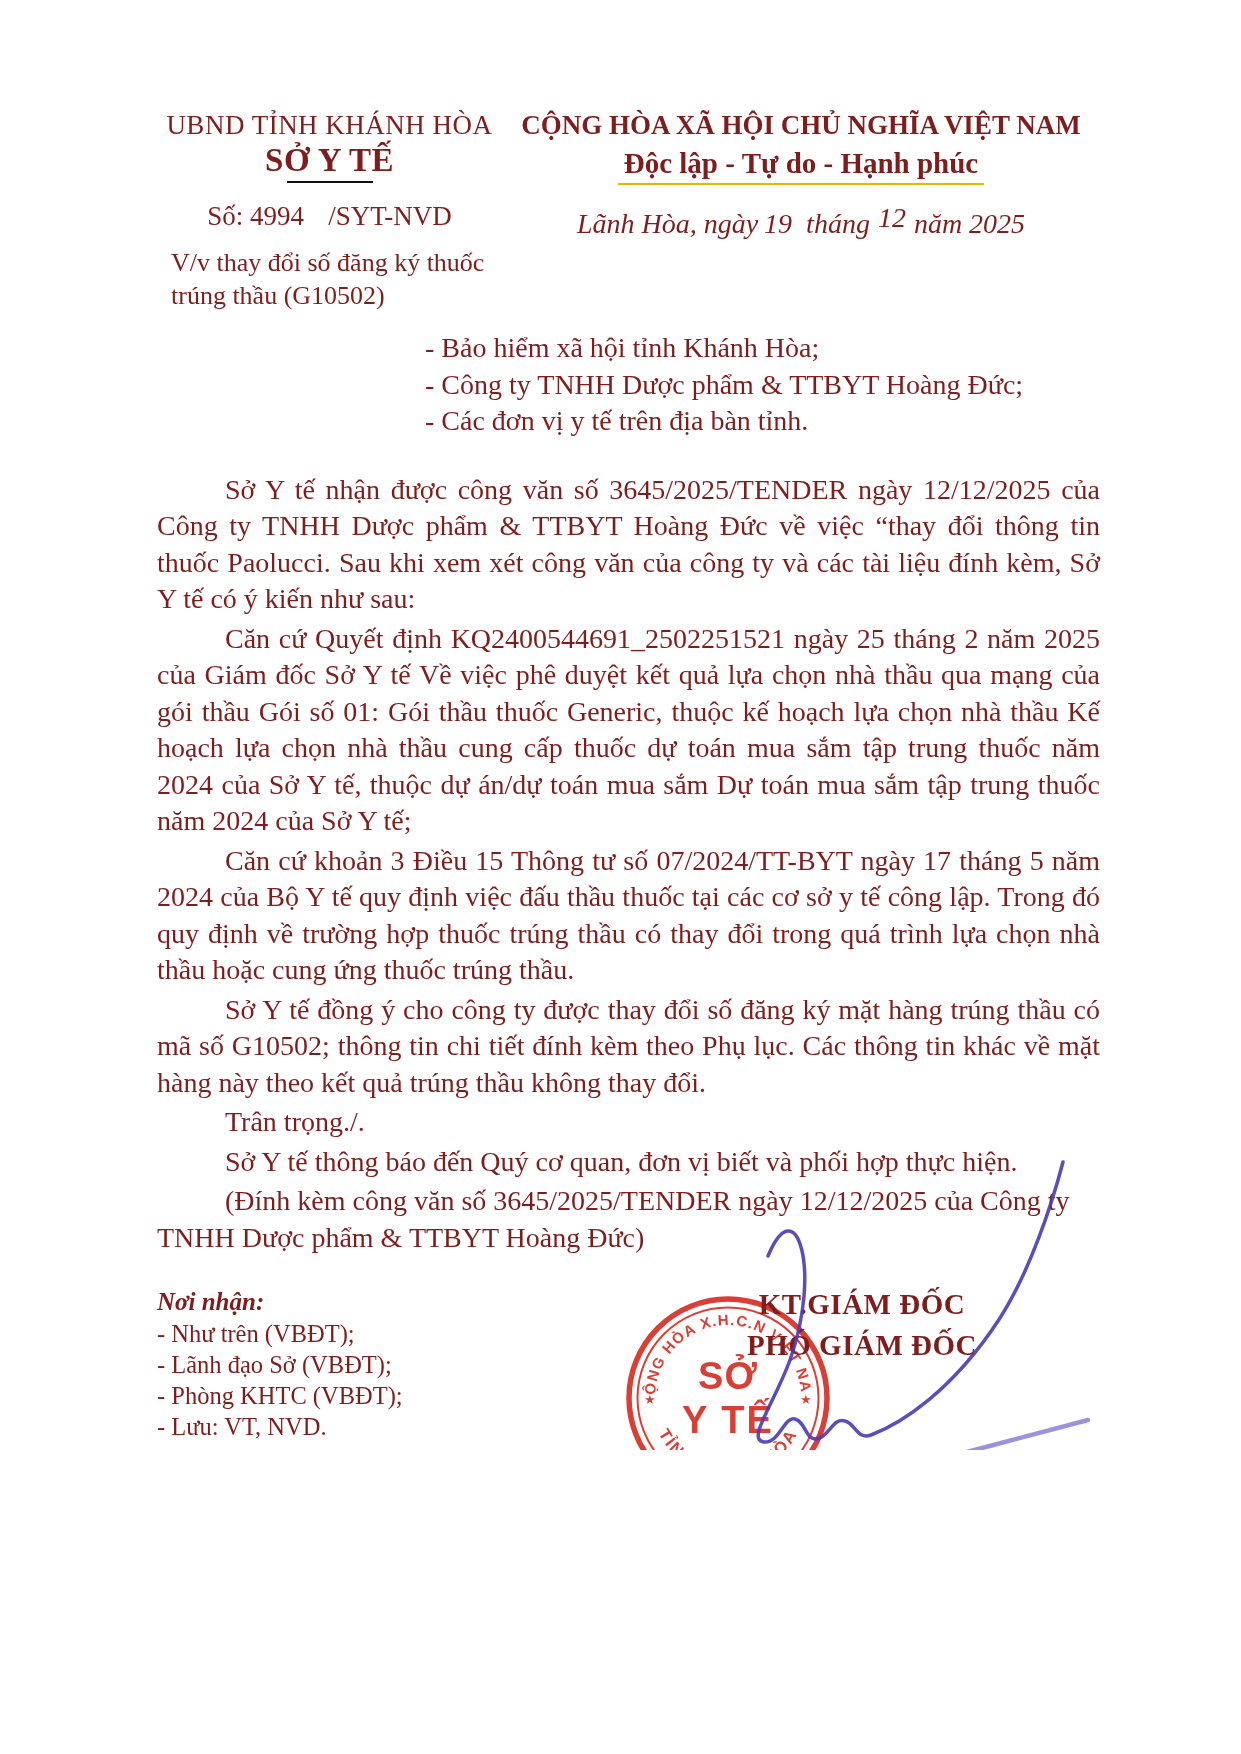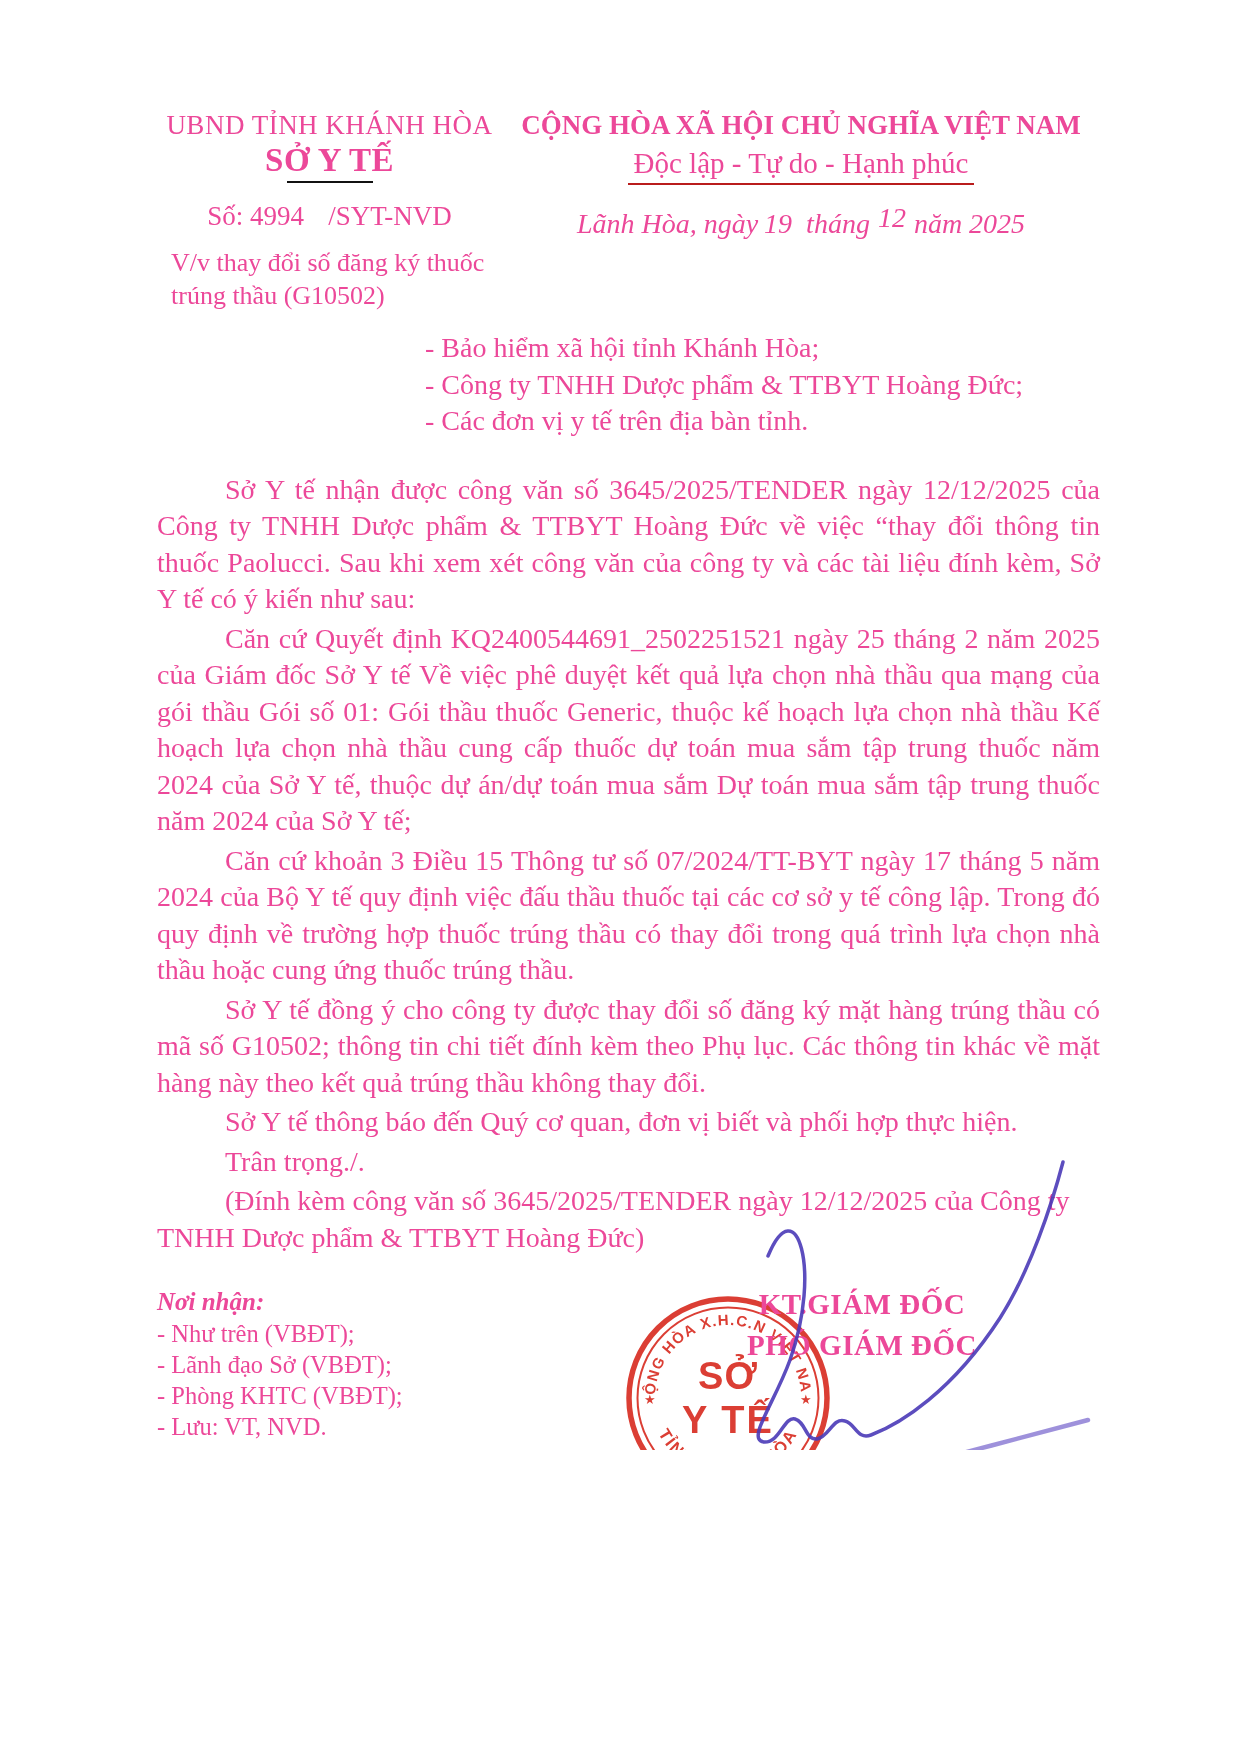--- a/index.html
+++ b/index.html
@@ -3,38 +3,38 @@
 <meta charset="utf-8">
 <style>
   * { margin: 0; padding: 0; box-sizing: border-box; }
   html, body { background: #ffffff; }
   .page {
     position: relative;
     width: 1241px;
     height: 1450px;
     margin: 0 auto;
     background: #ffffff;
-    color: #ec4899;
+    color: #7f1d1d;
     font-family: "Liberation Serif", "DejaVu Serif", serif;
     padding: 108px 141px 0 157px;
     overflow: hidden;
   }
   
   .header { display: flex; align-items: flex-start; }
   .header-left { width: 345px; text-align: center; flex: 0 0 auto; }
   .org-parent { font-size: 27px; line-height: 34px; letter-spacing: 0.5px; }
   .org-name { font-size: 33px; font-weight: bold; line-height: 36px; letter-spacing: 0.5px; }
   .org-underline { width: 86px; border-top: 2px solid #111; margin: 3px auto 0 auto; }
   .doc-number { margin-top: 16px; font-size: 27px; line-height: 34px; }
   .doc-number .suffix { margin-left: 24px; }
   .doc-subject { margin-top: 13px; font-size: 26px; line-height: 33px; text-align: left; padding-left: 14px; }
   .header-right { margin-left: auto; width: 612px; text-align: center; }
   .motto1 { font-size: 27px; font-weight: bold; line-height: 34px; white-space: nowrap; }
   .motto2-wrap { margin-top: 4px; }
-  .motto2 { display: inline-block; font-size: 29px; font-weight: normal; line-height: 34px; border-bottom: 2px solid #b91c1c; padding: 0 6px 3px 6px; }
+  .motto2 { display: inline-block; font-size: 29px; font-weight: bold; line-height: 34px; border-bottom: 2px solid #eab308; padding: 0 6px 3px 6px; }
   .date-line { margin-top: 22px; font-size: 28px; font-style: italic; line-height: 34px; }
   .date-line .d-day { margin: 0 14px 0 6px; }
   .date-line .d-month { margin: 0 8px 0 8px; display: inline-block; transform: translateY(-6px); }
   
   .salutation-block { margin-top: 18px; font-size: 28px; line-height: 36.5px; }
   .salutation { margin-left: 206px; }
   .recipient { margin-left: 268px; }
   
   .body-text { margin-top: 32px; }
   .body-text p {
@@ -91,22 +91,22 @@
     <div class="recipient">- Bảo hiểm xã hội tỉnh Khánh Hòa;</div>
     <div class="recipient">- Công ty TNHH Dược phẩm &amp; TTBYT Hoàng Đức;</div>
     <div class="recipient">- Các đơn vị y tế trên địa bàn tỉnh.</div>
   </div>
 
   <div class="body-text">
     <p>Sở Y tế nhận được công văn số 3645/2025/TENDER ngày 12/12/2025 của Công ty TNHH Dược phẩm &amp; TTBYT Hoàng Đức về việc “thay đổi thông tin thuốc Paolucci. Sau khi xem xét công văn của công ty và các tài liệu đính kèm, Sở Y tế có ý kiến như sau:</p>
     <p>Căn cứ Quyết định KQ2400544691_2502251521 ngày 25 tháng 2 năm 2025 của Giám đốc Sở Y tế Về việc phê duyệt kết quả lựa chọn nhà thầu qua mạng của gói thầu Gói số 01: Gói thầu thuốc Generic, thuộc kế hoạch lựa chọn nhà thầu Kế hoạch lựa chọn nhà thầu cung cấp thuốc dự toán mua sắm tập trung thuốc năm 2024 của Sở Y tế, thuộc dự án/dự toán mua sắm Dự toán mua sắm tập trung thuốc năm 2024 của Sở Y tế;</p>
     <p>Căn cứ khoản 3 Điều 15 Thông tư số 07/2024/TT-BYT ngày 17 tháng 5 năm 2024 của Bộ Y tế quy định việc đấu thầu thuốc tại các cơ sở y tế công lập. Trong đó quy định về trường hợp thuốc trúng thầu có thay đổi trong quá trình lựa chọn nhà thầu hoặc cung ứng thuốc trúng thầu.</p>
     <p>Sở Y tế đồng ý cho công ty được thay đổi số đăng ký mặt hàng trúng thầu có mã số G10502; thông tin chi tiết đính kèm theo Phụ lục. Các thông tin khác về mặt hàng này theo kết quả trúng thầu không thay đổi.</p>
+    <p>Trân trọng./.</p>
     <p>Sở Y tế thông báo đến Quý cơ quan, đơn vị biết và phối hợp thực hiện.</p>
-    <p>Trân trọng./.</p>
     <p class="attachment">(Đính kèm công văn số 3645/2025/TENDER ngày 12/12/2025 của Công ty TNHH Dược phẩm &amp; TTBYT Hoàng Đức)</p>
   </div>
 
   <div class="footer">
 
     <div class="noi-nhan">
       <div class="noi-nhan-label">Nơi nhận:</div>
       <div class="noi-nhan-item">- Như trên (VBĐT);</div>
       <div class="noi-nhan-item">- Lãnh đạo Sở (VBĐT);</div>
       <div class="noi-nhan-item">- Phòng KHTC (VBĐT);</div>

